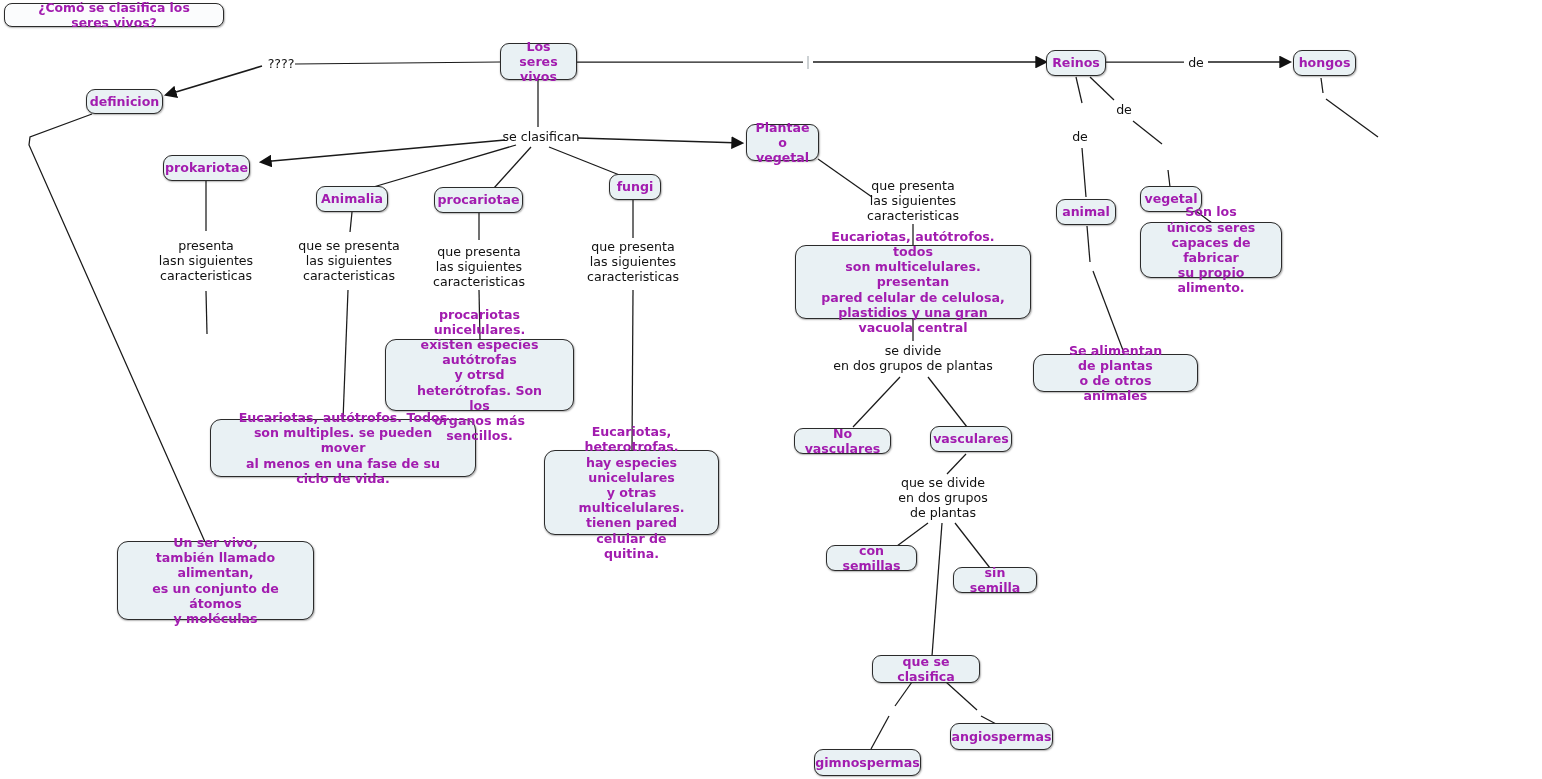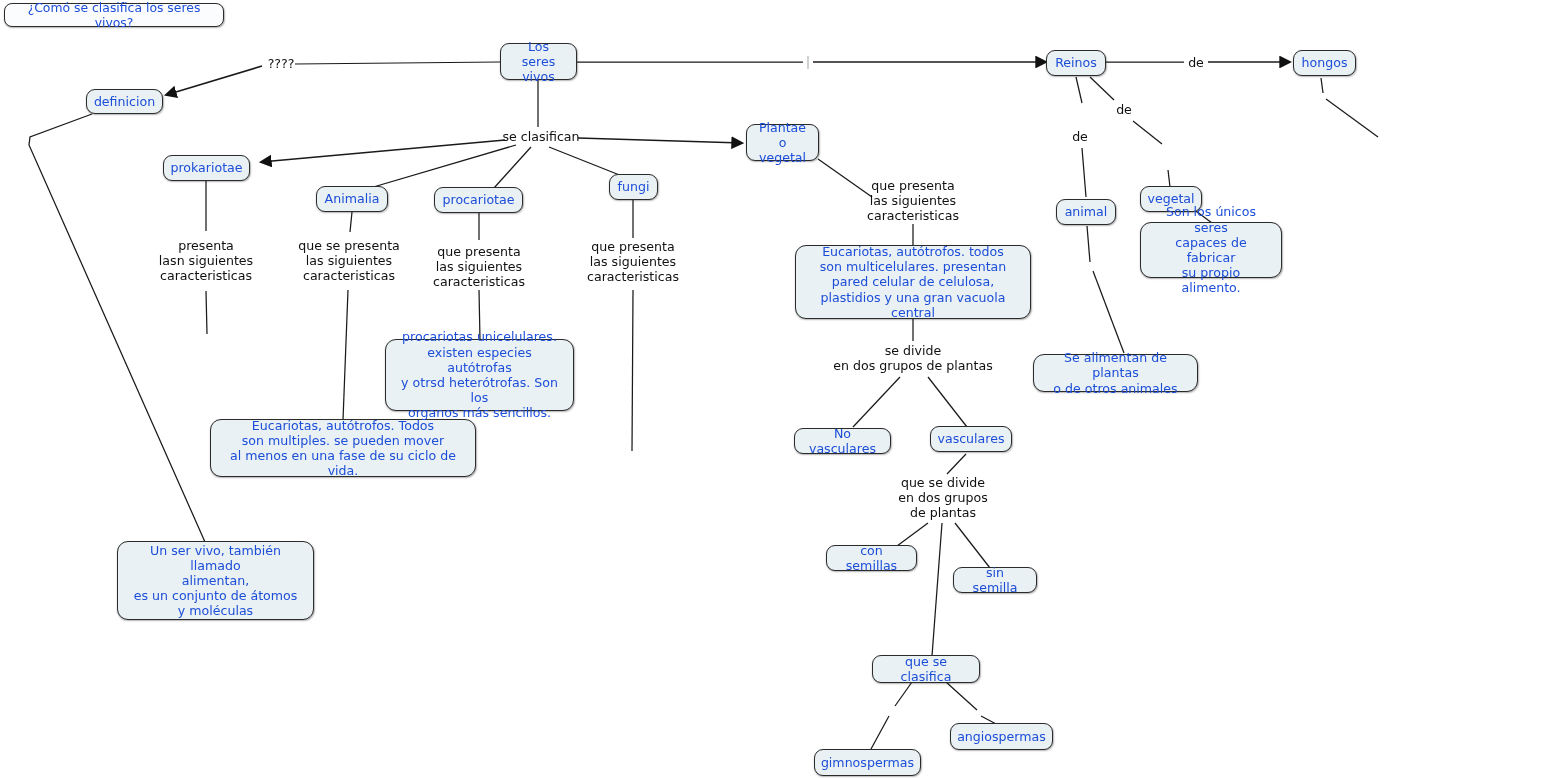--- a/index.html
+++ b/index.html
@@ -24,30 +24,31 @@
     width: 1542px;
     height: 779px;
     pointer-events: none;
   }
   .node {
     position: absolute;
     box-sizing: border-box;
     background: #e9f1f4;
     border: 1px solid #2b2b2b;
     border-radius: 9px;
-    color: #1d4ed8;
+    color: #a21caf;
     font-size: 12.6px;
     line-height: 15.2px;
     text-align: center;
     display: flex;
     align-items: center;
     justify-content: center;
-    padding: 3px 10px;
+    padding: 3px 25px;
     white-space: pre-line;
     box-shadow: 0.5px 1px 1.5px rgba(40,40,40,0.35);
+    font-weight: bold;
   }
   .node.title-node {
     background: #fbfcfd;
     border-radius: 8px;
     font-size: 12.4px;
   }
   .node.big {
     border-radius: 11px;
   }
   .edge-label {
@@ -202,20 +203,25 @@
 
   <div class="node big" style="left:210px; top:419px; width:266px; height:58px;">Eucariotas, autótrofos. Todos
 son multiples. se pueden mover
 al menos en una fase de su ciclo de vida.</div>
 
   <div class="node big" style="left:385px; top:339px; width:189px; height:72px;">procariotas unicelulares.
 existen especies autótrofas
 y otrsd heterótrofas. Son los
 organos más sencillos.</div>
 
+  <div class="node big" style="left:544px; top:450px; width:175px; height:85px;">Eucariotas, heterotrofas.
+hay especies unicelulares
+y otras multicelulares.
+tienen pared
+celular de quitina.</div>
 
   <div class="node big" style="left:117px; top:541px; width:197px; height:79px;">Un ser vivo, también llamado
 alimentan,
 es un conjunto de átomos
 y moléculas</div>
 
   <div class="edge-label" style="left:281px; top:64px;">????</div>
 
   <div class="edge-label" style="left:541px; top:137px;">se clasifican</div>
 

